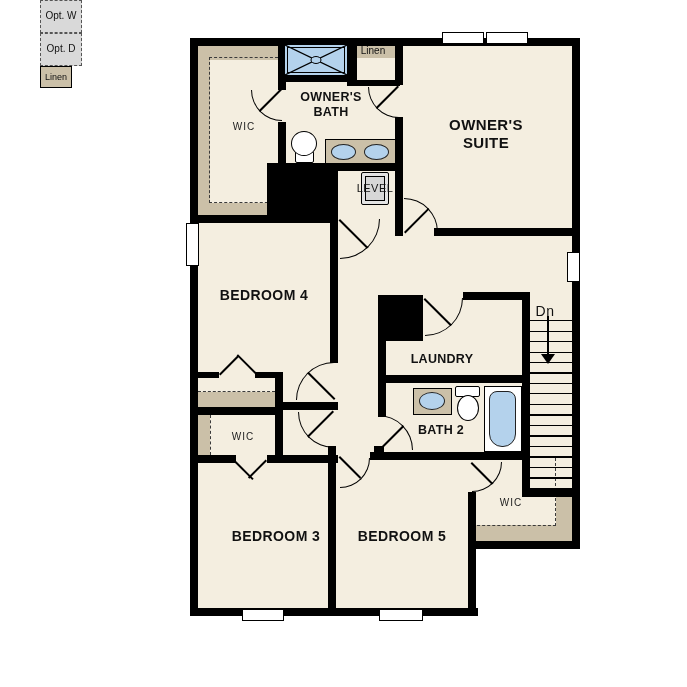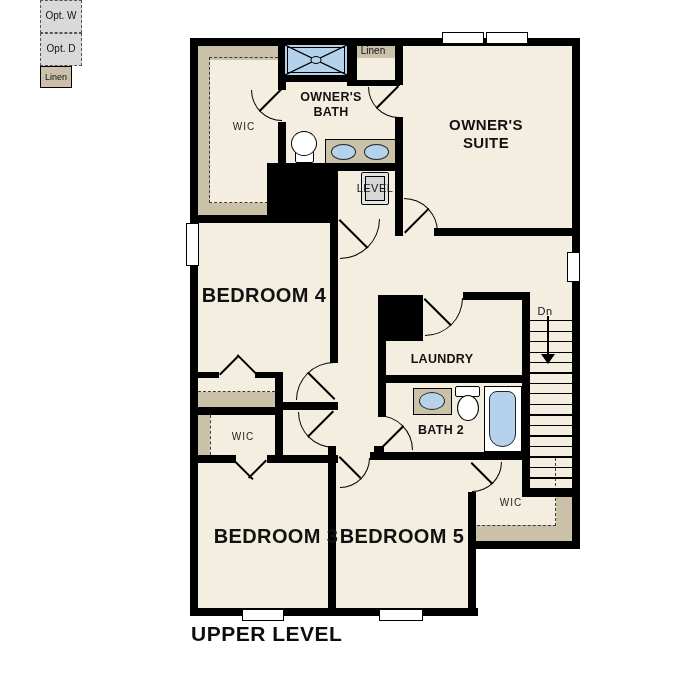--- a/index.html
+++ b/index.html
@@ -10,27 +10,27 @@
   #plan{position:absolute;left:0;top:0;width:687px;height:687px;margin-left:40px;}
   .floor{position:absolute;background:var(--floor);}
   .wall{position:absolute;background:var(--wall);}
   .tan{position:absolute;background:var(--tan);}
   .dash{position:absolute;border:0 dashed #3a3a3a;}
   .win{position:absolute;background:#ffffff;border:1.5px solid #000;box-sizing:border-box;z-index:6;}
   .arc{position:absolute;box-sizing:border-box;z-index:5;}
   .leaf{position:absolute;height:0;border-top:2px solid #000;transform-origin:0 0;z-index:5;}
   .fix{position:absolute;box-sizing:border-box;}
   .lbl{position:absolute;transform:translate(-50%,-50%);white-space:pre-line;text-align:center;color:#111;z-index:8;}
-  .room{font-weight:bold;font-size:20px;letter-spacing:0.4px;line-height:1.2;}
+  .room{font-weight:bold;font-size:14px;letter-spacing:0.4px;line-height:1.2;}
   .room-sm{font-weight:bold;font-size:12.5px;letter-spacing:0.3px;line-height:1.2;}
   .small{font-size:10px;color:#222;letter-spacing:1px;}
   .tiny{font-size:9px;color:#111;letter-spacing:0;}
   .furnlbl{font-size:11px;letter-spacing:0.5px;color:#111;}
   .optlbl{font-size:10px;line-height:1.25;color:#111;letter-spacing:0;}
-  .dnlbl{font-size:11px;color:#111;letter-spacing:0.5px;}
+  .dnlbl{font-size:14px;color:#111;letter-spacing:0.5px;}
   .title{position:absolute;left:151px;top:622px;font-weight:bold;font-size:21px;letter-spacing:0.5px;color:#0d0d0d;z-index:9;}
   .treads{position:absolute;left:490px;top:320px;width:42px;height:170px;z-index:2;
     background:repeating-linear-gradient(to bottom,#000 0,#000 1px,transparent 1px,transparent 10.5px);}
   .arrow-line{position:absolute;left:507px;top:316px;width:2px;height:40px;background:#000;z-index:3;}
   .arrow-head{position:absolute;left:501px;top:354px;width:0;height:0;z-index:3;
     border-left:7px solid transparent;border-right:7px solid transparent;border-top:10px solid #000;}
   .vanity{background:var(--tan);border:1.5px solid #000;}
   .sink{background:var(--blue);border:1.5px solid #222;border-radius:50%;}
   .toilet-bowl{background:#fff;border:1.5px solid #000;border-radius:50%;}
   .toilet-tank{background:#fff;border:1.5px solid #000;border-radius:2px;}
@@ -175,14 +175,13 @@
   <div class="lbl room" style="left:224px;top:295px;">BEDROOM 4</div>
   <div class="lbl furnlbl" style="left:335px;top:188px;">LEVEL</div>
   <div class="lbl room-sm" style="left:391px;top:359px;padding-left:22px;">LAUNDRY</div>
   <div class="lbl dnlbl" style="left:505px;top:311px;">Dn</div>
   <div class="lbl room-sm" style="left:401px;top:430px;">BATH 2</div>
   <div class="lbl small" style="left:203px;top:436px;">WIC</div>
   <div class="lbl room" style="left:224px;top:536px;padding-left:24px;">BEDROOM 3</div>
   <div class="lbl room" style="left:362px;top:536px;">BEDROOM 5</div>
   <div class="lbl small" style="left:471px;top:502px;">WIC</div>
 
-  <div class="title">UPPER LEVEL</div>
 </div>
 
 </body></html>

